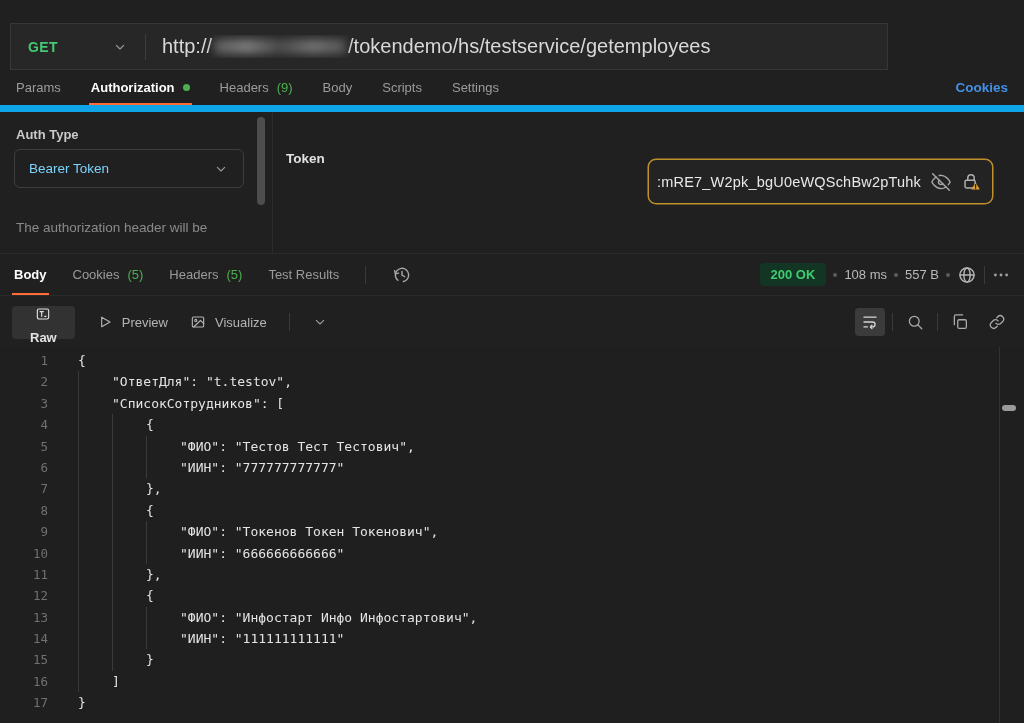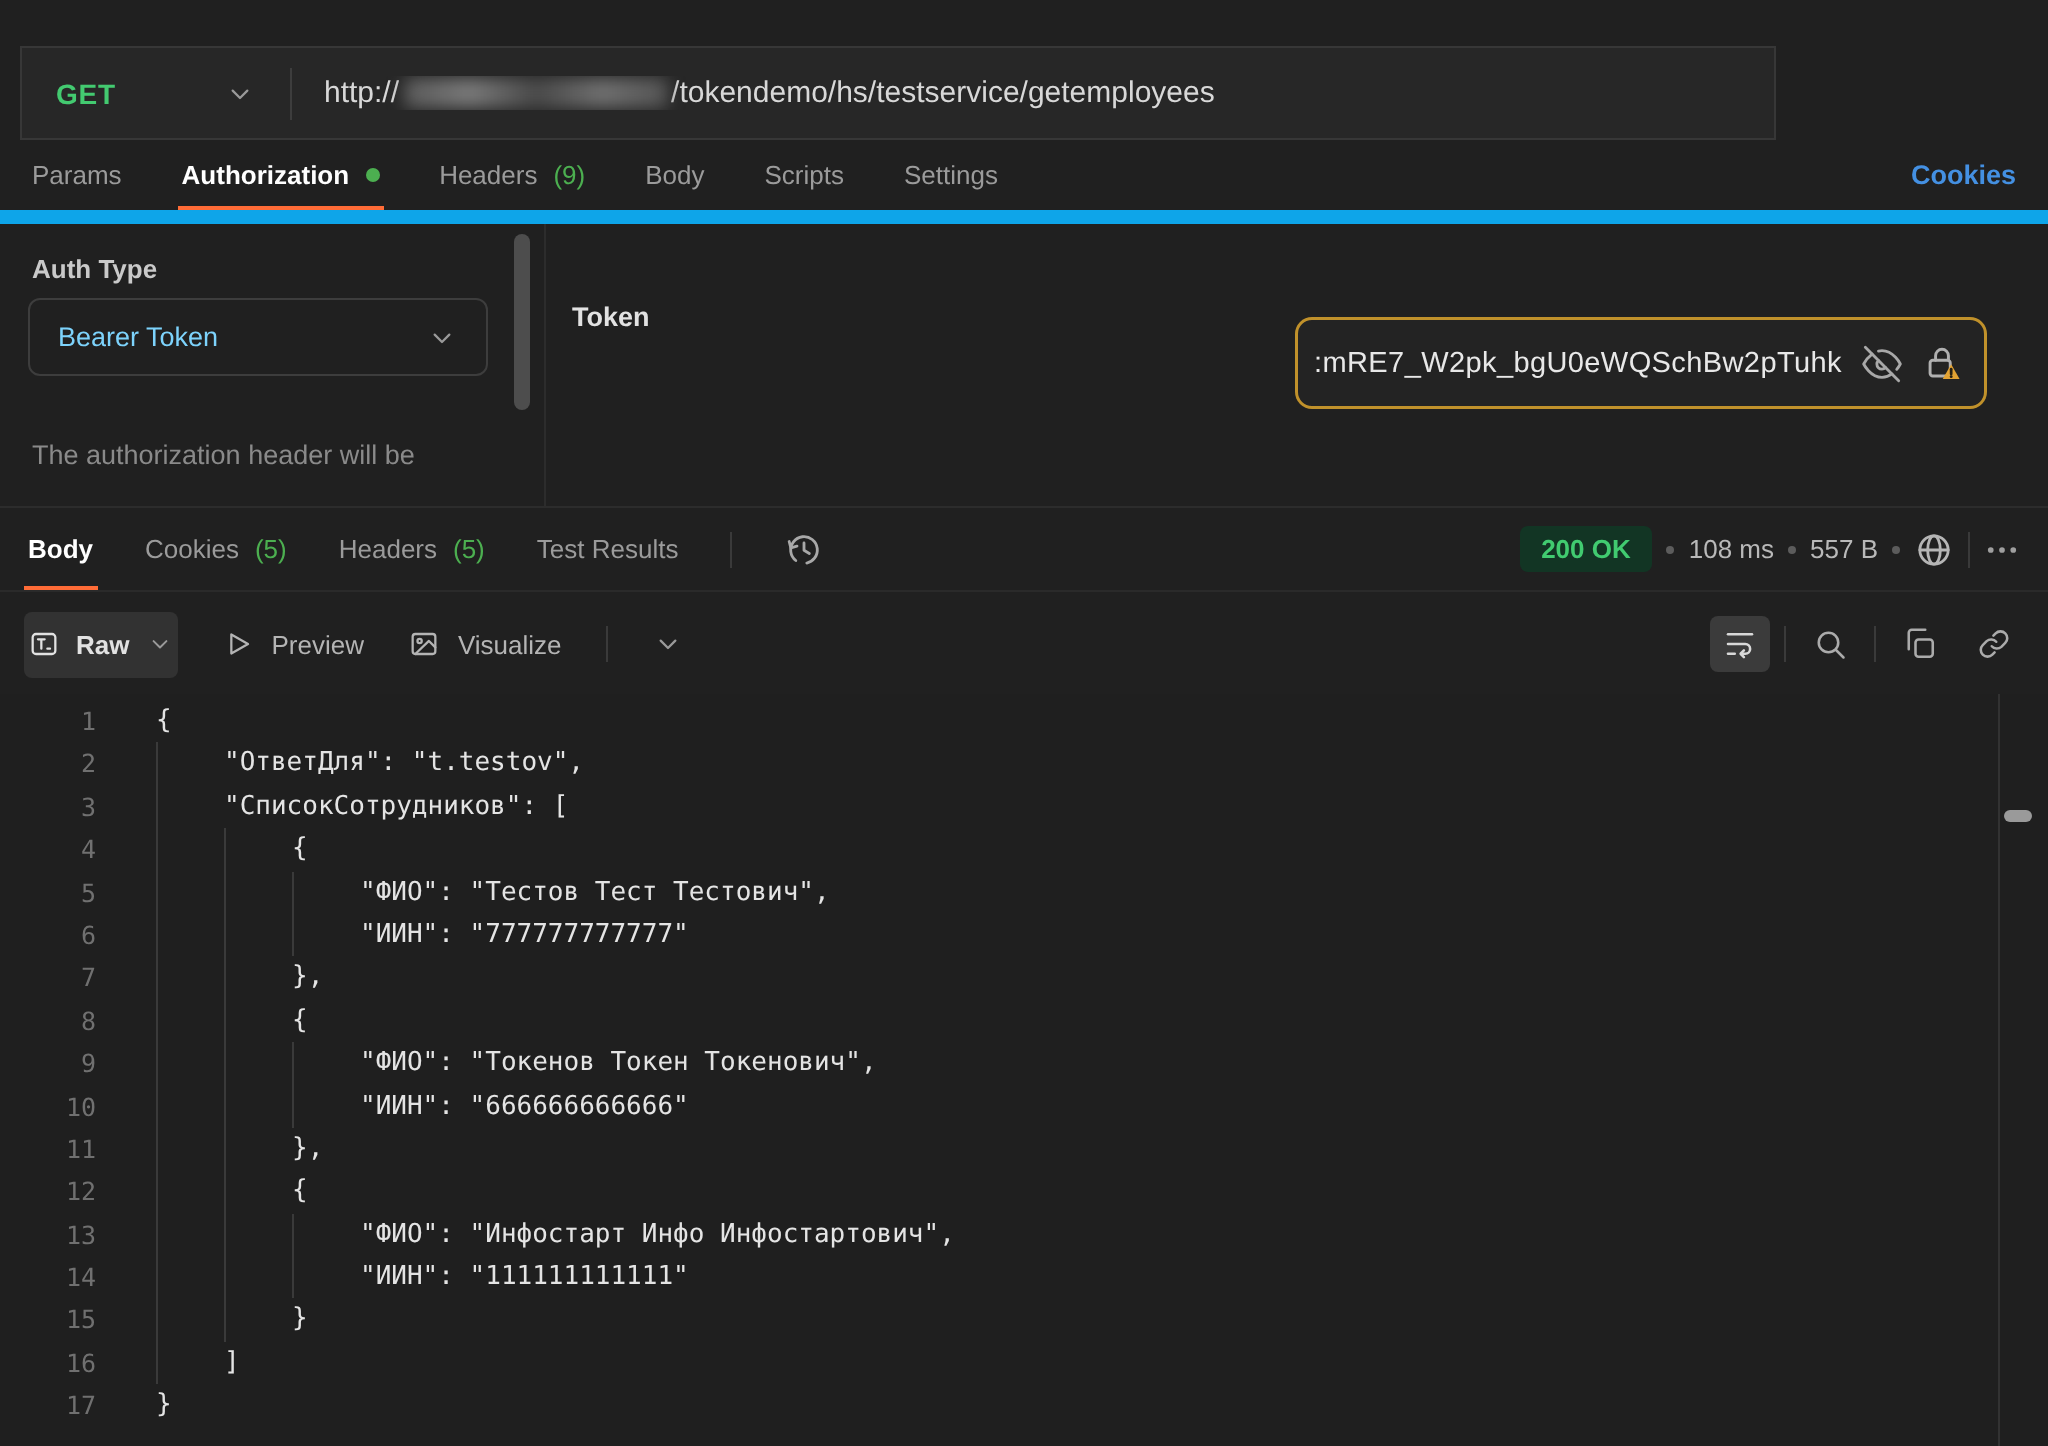--- a/index.html
+++ b/index.html
@@ -12,21 +12,21 @@
   svg { display:block; fill:none; stroke:currentColor; stroke-width:1.7; stroke-linecap:round; stroke-linejoin:round; }
   .i14{width:14px;height:14px}.i16{width:16px;height:16px}.i18{width:18px;height:18px}.i20{width:20px;height:20px}.i22{width:22px;height:22px}
 
   
   .topbar { position:absolute; left:10px; top:11px; width:878px; height:47px;
     background:#272727; border:1px solid #373737; border-radius:0; display:flex; align-items:center;margin-top:12px; }
   .method { width:134px; height:100%; display:flex; align-items:center; justify-content:space-between;
     padding:0 17px; color:var(--method-green,#43ca70); font-weight:700; font-size:14px; letter-spacing:.4px; cursor:pointer; }
   .method .chev { color:#9a9a9a; }
   .m-div { width:1px; height:26px; background:#3d3d3d; }
-  .url { flex:1; display:flex; align-items:center; padding:0 16px; color:#d8d8d8; font-size:15px; white-space:nowrap; overflow:hidden;text-align:center; }
+  .url { flex:1; display:flex; align-items:center; padding:0 16px; color:#d8d8d8; font-size:20px; white-space:nowrap; overflow:hidden;text-align:center; }
   .blur-chip { display:inline-block; width:132px; height:15px; margin:0 2px; border-radius:3px;
     background:linear-gradient(90deg,#5a5a5a,#7a7a7a 25%,#4a4a4a 50%,#707070 75%,#545454); filter:blur(4px); }
   .send { position:absolute; left:898px; top:12px; width:115px; height:45px; border-radius:6px;
     background:var(--send-blue,#1663c9); color:#fff; display:flex; cursor:pointer; }
   .send-main { flex:1; display:flex; align-items:center; justify-content:center; font-size:15px; font-weight:700; }
   .send-sep { width:1px; margin:9px 0; background:rgba(255,255,255,.28); }
   .send-caret { width:36px; display:flex; align-items:center; justify-content:center; }
 
   
   .tabrow { position:absolute; left:0; top:70px; width:1024px; height:42px; border-bottom:7px solid #0ea5e9;
@@ -60,21 +60,21 @@
   .rh-div { width:1px; height:18px; background:#3a3a3a; align-self:center; }
   .hist { align-self:center; color:#a8a8a8; cursor:pointer; }
   .meta { margin-left:auto; display:flex; align-items:center; gap:7px; color:#b9b9b9;justify-content:space-between; }
   .ok-pill { background:#123524; color:var(--status-green,#41cb70); padding:4px 11px; border-radius:4px; font-weight:700; }
   .sep-dot { width:4px; height:4px; border-radius:50%; background:#5c5c5c; }
   .globe { color:#b5b5b5; cursor:pointer; }
   .more { color:#9f9f9f; cursor:pointer; }
 
   
   .viewbar { position:absolute; left:0; top:297px; width:1024px; height:50px; display:flex; align-items:center; padding:0 12px; gap:22px; color:#b4b4b4; }
-  .raw-pill { background:#323232; border-radius:4px; height:33px; display:flex; align-items:center; gap:8px; padding:0 2px; color:#e2e2e2; font-weight:600; cursor:pointer; }
+  .raw-pill { background:#323232; border-radius:4px; height:33px; display:flex; align-items:center; gap:8px; padding:0 18px; color:#e2e2e2; font-weight:600; cursor:pointer;flex-direction:column; }
   .raw-pill .chev { color:#9a9a9a; }
   .view-item { display:flex; align-items:center; gap:9px; cursor:pointer; }
   .vb-div { width:1px; height:18px; background:#3a3a3a; }
   .vb-right { margin-left:auto; display:flex; align-items:center; gap:7px; }
   .icon-btn { width:30px; height:28px; display:flex; align-items:center; justify-content:center; color:#ababab; cursor:pointer; border-radius:4px; }
   .icon-btn.active { background:#3b3b3b; color:#d8d8d8; }
 
   
   .codearea { position:absolute; left:0; top:347px; width:1024px; bottom:0; background:#1f1f1f; padding-top:3px; overflow:hidden; }
   .cl { display:flex; height:21.4px; line-height:21.4px; font-family:"DejaVu Sans Mono", monospace; font-size:13px; }

